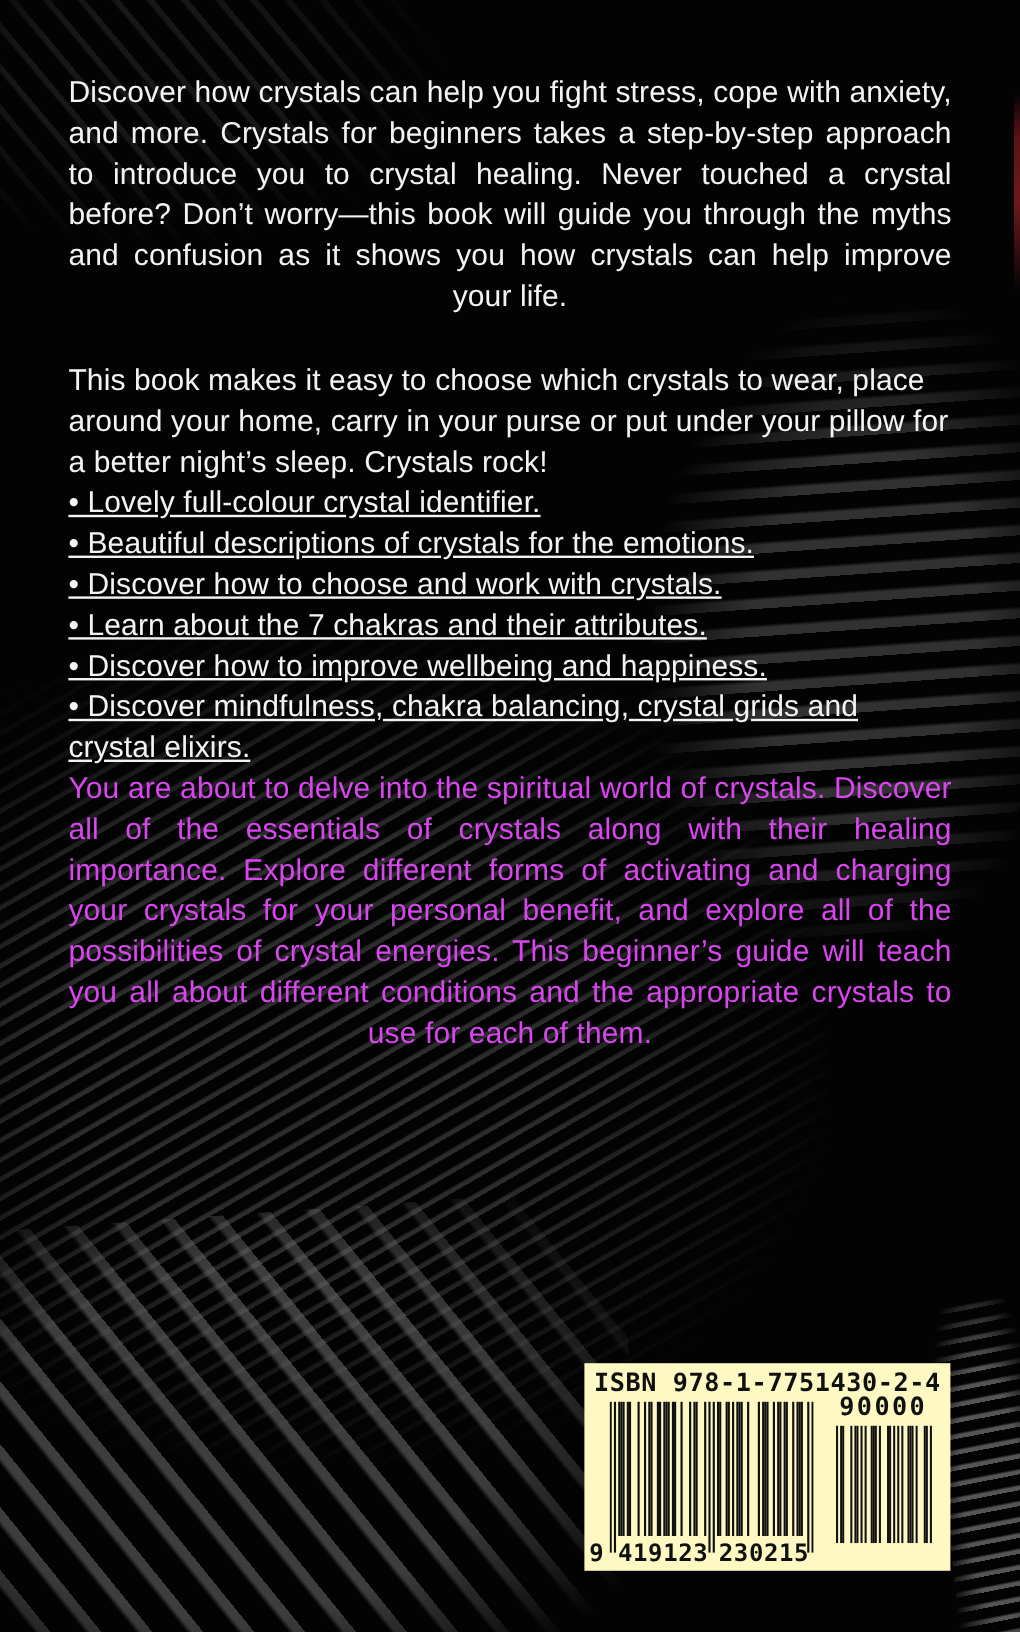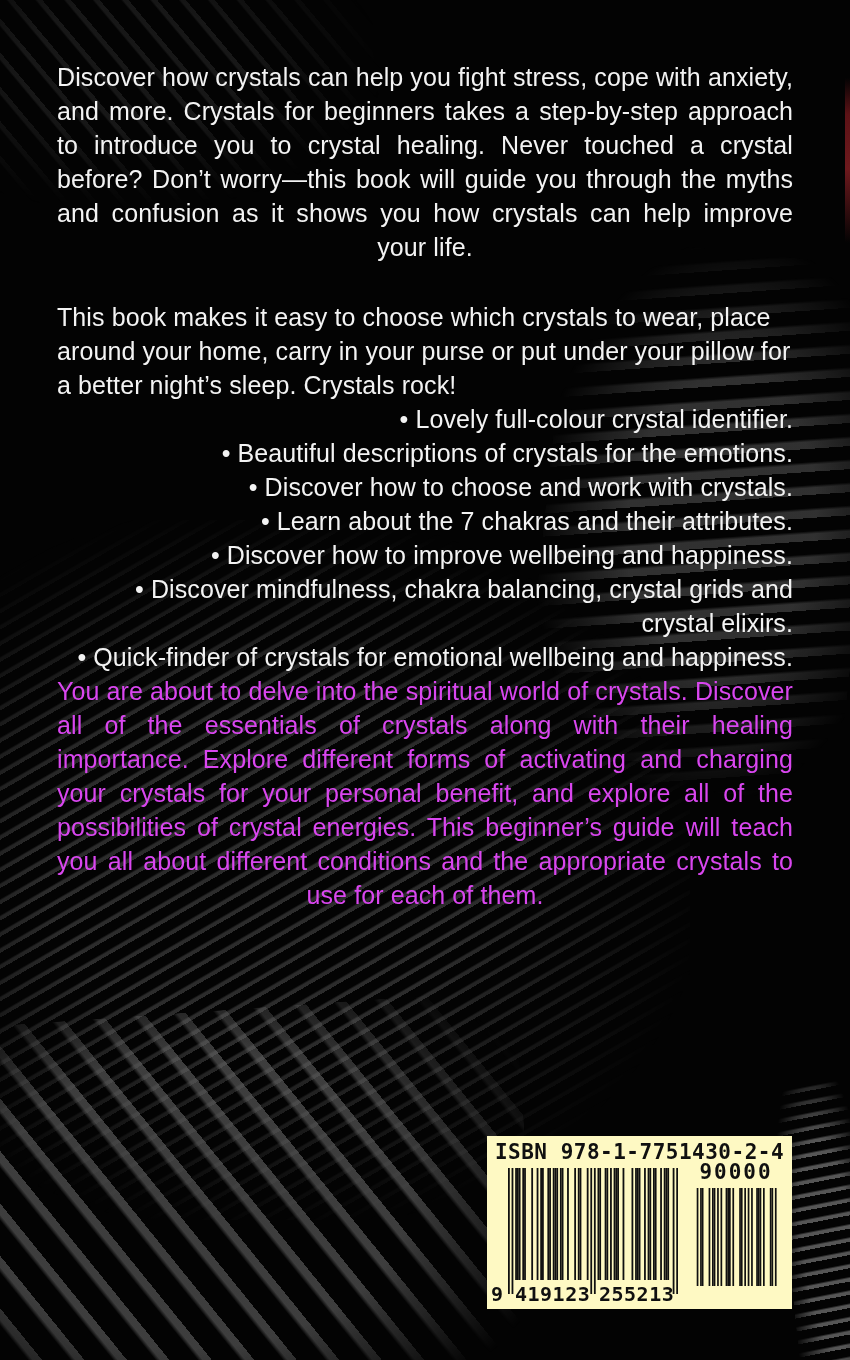--- a/index.html
+++ b/index.html
@@ -54,21 +54,21 @@
   }
   
   .content{position:absolute;left:57px;top:60px;width:736px;z-index:2;}
   .para{
     margin:0;color:#f3f3f3;font-size:25px;line-height:34px;
     font-weight:400;letter-spacing:0.1px;
   }
   .jc{text-align:justify;text-align-last:center;}
   .para.intro{margin-bottom:36px;}
   .para.pink{color:#d946ef;}
-  .bullets .para{text-align:right;}
+  .bullets .para{text-align:left;text-decoration:underline;}
   
   .barcode-box{
     position:absolute;left:487px;top:1136px;width:305px;height:173px;
     background:#fef9c3;z-index:3;
   }
   .isbn{
     position:absolute;top:4px;left:0;width:100%;text-align:center;
     font-family:"DejaVu Sans Mono", monospace;font-weight:bold;
     font-size:21px;letter-spacing:0.5px;color:#101010;white-space:nowrap;
   }
@@ -102,21 +102,20 @@
   <div class="content">
     <p class="para jc intro">Discover how crystals can help you fight stress, cope with anxiety, and more. Crystals for beginners takes a step-by-step approach to introduce you to crystal healing. Never touched a crystal before? Don’t worry—this book will guide you through the myths and confusion as it shows you how crystals can help improve your life.</p>
     <p class="para">This book makes it easy to choose which crystals to wear, place around your home, carry in your purse or put under your pillow for a better night’s sleep. Crystals rock!</p>
     <div class="bullets" id="bullet-list">
         <p class="para">• Lovely full-colour crystal identifier.</p>
         <p class="para">• Beautiful descriptions of crystals for the emotions.</p>
         <p class="para">• Discover how to choose and work with crystals.</p>
         <p class="para">• Learn about the 7 chakras and their attributes.</p>
         <p class="para">• Discover how to improve wellbeing and happiness.</p>
         <p class="para">• Discover mindfulness, chakra balancing, crystal grids and crystal elixirs.</p>
-        <p class="para">• Quick-finder of crystals for emotional wellbeing and happiness.</p>
       </div>
     <p class="para jc pink">You are about to delve into the spiritual world of crystals. Discover all of the essentials of crystals along with their healing importance. Explore different forms of activating and charging your crystals for your personal benefit, and explore all of the possibilities of crystal energies. This beginner’s guide will teach you all about different conditions and the appropriate crystals to use for each of them.</p>
   </div>
 
   <div class="barcode-box">
     <div class="isbn">ISBN 978-1-7751430-2-4</div>
     <svg id="main-bars" xmlns="http://www.w3.org/2000/svg" width="170.1" height="126">
         <rect x="0.00" y="0" width="1.79" height="126" fill="#101010"></rect>
         <rect x="3.58" y="0" width="1.79" height="126" fill="#101010"></rect>
         <rect x="7.16" y="0" width="1.79" height="112" fill="#101010"></rect>
@@ -163,21 +162,21 @@
         <rect x="152.15" y="0" width="1.79" height="112" fill="#101010"></rect>
         <rect x="155.73" y="0" width="1.79" height="112" fill="#101010"></rect>
         <rect x="157.52" y="0" width="1.79" height="112" fill="#101010"></rect>
         <rect x="159.31" y="0" width="1.79" height="112" fill="#101010"></rect>
         <rect x="164.68" y="0" width="1.79" height="126" fill="#101010"></rect>
         <rect x="168.26" y="0" width="1.79" height="126" fill="#101010"></rect>
       </svg>
     <div class="num-row">
       <span class="d9">9</span>
       <span class="dl">419123</span>
-      <span class="dr">255213</span>
+      <span class="dr">230215</span>
     </div>
     <div class="addon-num">90000</div>
     <svg id="addon-bars" xmlns="http://www.w3.org/2000/svg" width="81.6" height="98">
         <rect x="1.70" y="0" width="1.70" height="98" fill="#101010"></rect>
         <rect x="5.10" y="0" width="1.70" height="98" fill="#101010"></rect>
         <rect x="6.80" y="0" width="1.70" height="98" fill="#101010"></rect>
         <rect x="13.60" y="0" width="1.70" height="98" fill="#101010"></rect>
         <rect x="17.00" y="0" width="1.70" height="98" fill="#101010"></rect>
         <rect x="18.70" y="0" width="1.70" height="98" fill="#101010"></rect>
         <rect x="22.10" y="0" width="1.70" height="98" fill="#101010"></rect>

